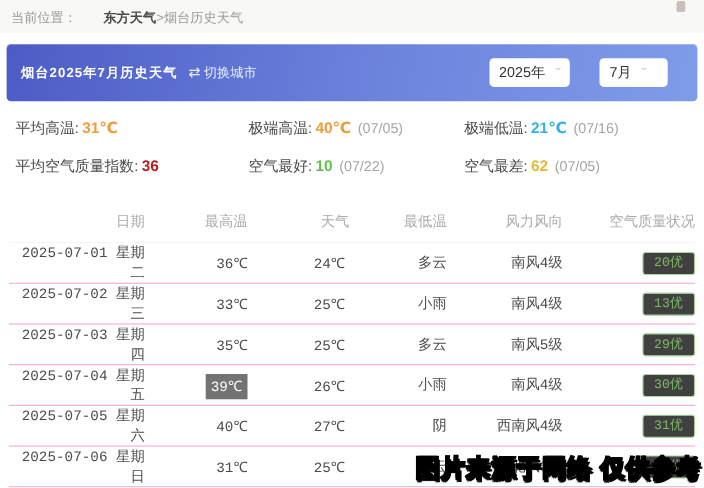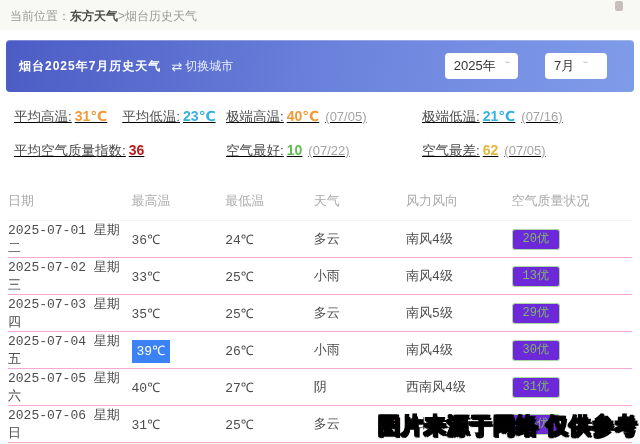--- a/index.html
+++ b/index.html
@@ -5,21 +5,21 @@
   html,body{margin:0;padding:0;}
   body{
     width:640px;height:444px;overflow:hidden;position:relative;
     background:#ffffff;font-family:"Liberation Sans","DejaVu Sans",sans-serif;
   }
   
   .breadcrumb{
     height:30px;box-sizing:border-box;padding:8px 10px 0;
     background:#f8f8f5;font-size:12px;color:#9a9a9a;
   }
-  .breadcrumb .site{color:#4a4a4a;font-weight:bold;text-decoration:none;cursor:pointer;}
+  .breadcrumb .site{color:#4a4a4a;font-weight:bold;text-decoration:none;cursor:pointer;margin-left:24px;}
   .corner-icon{
     position:absolute;top:1px;right:17px;width:8px;height:10px;
     background:#8f7b7b;opacity:.45;border-radius:2px;
   }
   
   .header-bar{
     position:absolute;left:6px;right:6px;top:40px;height:52px;
     border-radius:4px;display:flex;align-items:center;
     background:linear-gradient(100deg,#4c5cc5 0%,#6d84dd 55%,#7f9ce9 100%);
     box-shadow:inset 0 1px 0 rgba(255,255,255,.28);
@@ -33,38 +33,38 @@
   .switch-city .swap{font-size:13px;}
   .selects{margin-left:auto;margin-right:27px;display:flex;gap:27px;}
   .select{
     background:#ffffff;border-radius:4px;height:26px;box-sizing:border-box;
     min-width:62px;padding:4px 9px;display:flex;align-items:center;gap:10px;
     font-size:13px;color:#333;cursor:pointer;
   }
   .select .chev{color:#b3b3b3;font-size:10px;transform:scaleX(1.6);}
   
   .main{position:absolute;top:100px;left:0;right:0;}
-  .stats{padding:0 14px;text-decoration:underline;}
+  .stats{padding:0 14px;}
   .stat-row{display:flex;height:34px;align-items:center;font-size:13.5px;color:#4a4a4a;}
   .stat-col1{width:212px;display:flex;gap:15px;}
   .stat-col2{width:196px;}
   .stat-item{white-space:nowrap;}
   .stat-item .val{font-weight:bold;font-size:14px;margin-left:3px;}
   .stat-item .dt{color:#a5a5a5;margin-left:6px;font-weight:normal;font-size:13px;}
   
   .table{margin:14px 8px 0;}
   .t-header{display:flex;height:38px;align-items:center;color:#ababab;font-size:13px;border-bottom:1px solid #f4f4f4;}
   .t-row{display:flex;height:36px;align-items:center;font-size:13px;color:#4c4c4c;border-bottom:1px solid #f9a8d4;font-family:Liberation Mono, monospace;}
-  .cell{text-align:left;box-sizing:border-box;}
+  .cell{text-align:right;box-sizing:border-box;}
   .c0{width:19.8%;} .c1{width:15%;} .c2{width:14.2%;} .c3{width:14.8%;} .c4{width:16.9%;} .c5{width:19.3%;}
   .badge{
-    display:inline-block;padding:2px 10px;border:1px solid #abd89e;background:#6d28d9;
+    display:inline-block;padding:2px 10px;border:1px solid #abd89e;background:#404040;
     color:#7cb868;border-radius:3px;font-size:12px;line-height:15px;
   }
-  .selected-temp{background:#3b82f6;color:#fff;padding:4px 5px;}
+  .selected-temp{background:#737373;color:#fff;padding:4px 5px;}
   
   .partial-row{height:14px;background:#fbf6e2;display:flex;align-items:center;overflow:hidden;}
   .partial-row .cell{filter:blur(1px);opacity:.55;}
   
   .watermark{
     position:absolute;right:2px;bottom:3px;z-index:9;white-space:nowrap;
     font-size:22px;font-weight:bold;color:#c2410c;letter-spacing:1px;
     -webkit-text-stroke:1.2px #000;
     text-shadow:2px 2px 0 #000,-1px -1px 0 #000,1px -1px 0 #000,-1px 1px 0 #000,0 2px 1px #000;
   }
@@ -94,21 +94,20 @@
       <span class="chev">ˇ</span>
     </div>
   </div>
 </div>
 
 <div class="main">
   <div class="stats">
     <div class="stat-row">
       <div class="stat-col1">
         <span class="stat-item"><span>平均高温:</span><span class="val" style="color: rgb(240, 154, 56);">31℃</span></span>
-        <span class="stat-item"><span>平均低温:</span><span class="val" style="color: rgb(53, 178, 226);">23℃</span></span>
       </div>
       <div class="stat-col2">
         <span class="stat-item"><span>极端高温:</span><span class="val" style="color: rgb(240, 154, 56);">40℃</span><span class="dt">(07/05)</span></span>
       </div>
       <div class="stat-col3">
         <span class="stat-item"><span>极端低温:</span><span class="val" style="color: rgb(53, 178, 226);">21℃</span><span class="dt">(07/16)</span></span>
       </div>
     </div>
     <div class="stat-row">
       <div class="stat-col1">
@@ -120,22 +119,22 @@
       <div class="stat-col3">
         <span class="stat-item"><span>空气最差:</span><span class="val" style="color: rgb(226, 185, 59);">62</span><span class="dt">(07/05)</span></span>
       </div>
     </div>
   </div>
 
   <div class="table">
     <div class="t-header">
       <div class="cell c0">日期</div>
       <div class="cell c1">最高温</div>
+      <div class="cell c3">天气</div>
       <div class="cell c2">最低温</div>
-      <div class="cell c3">天气</div>
       <div class="cell c4">风力风向</div>
       <div class="cell c5">空气质量状况</div>
     </div>
     <div id="t-body">
         <div class="t-row">
           <div class="cell c0"><span>2025-07-01 星期二</span></div>
           <div class="cell c1"><span>36℃</span></div>
           <div class="cell c2"><span>24℃</span></div>
           <div class="cell c3"><span>多云</span></div>
           <div class="cell c4"><span>南风4级</span></div>

